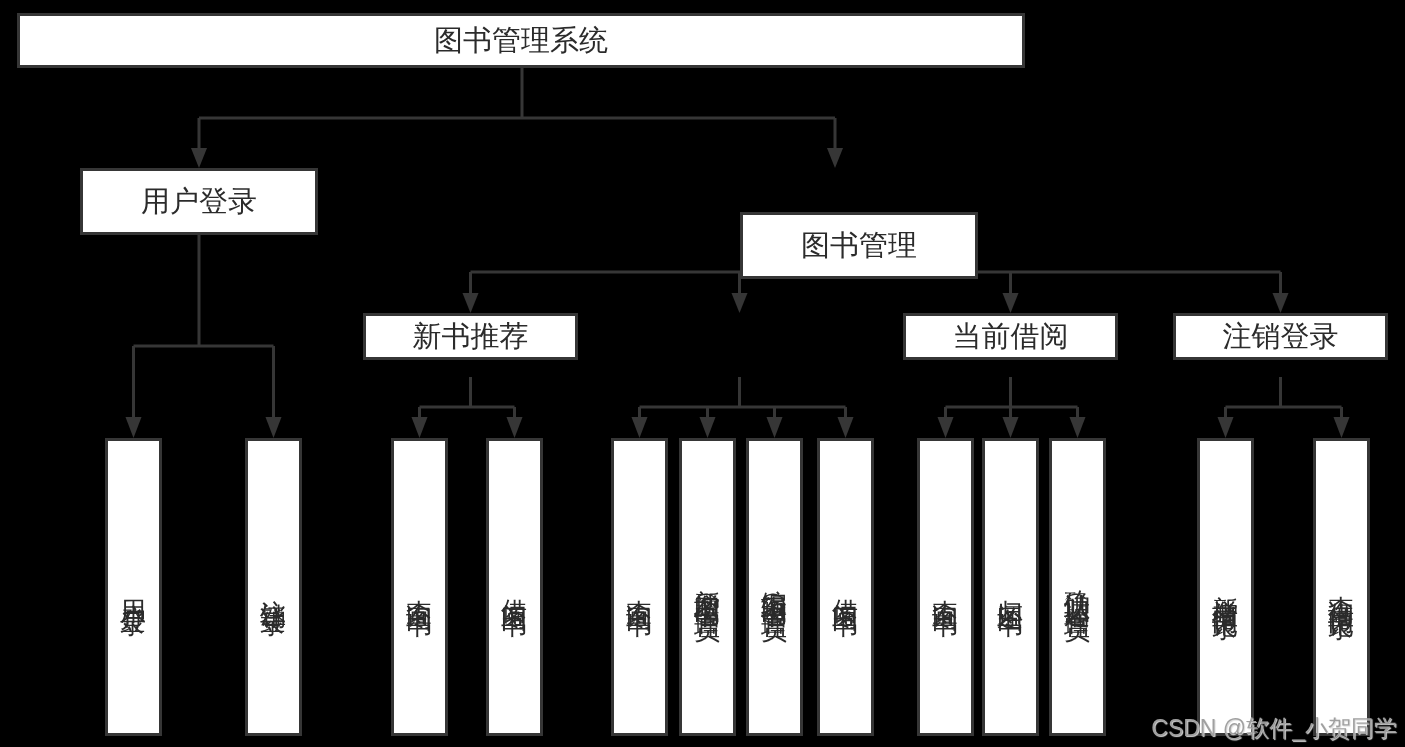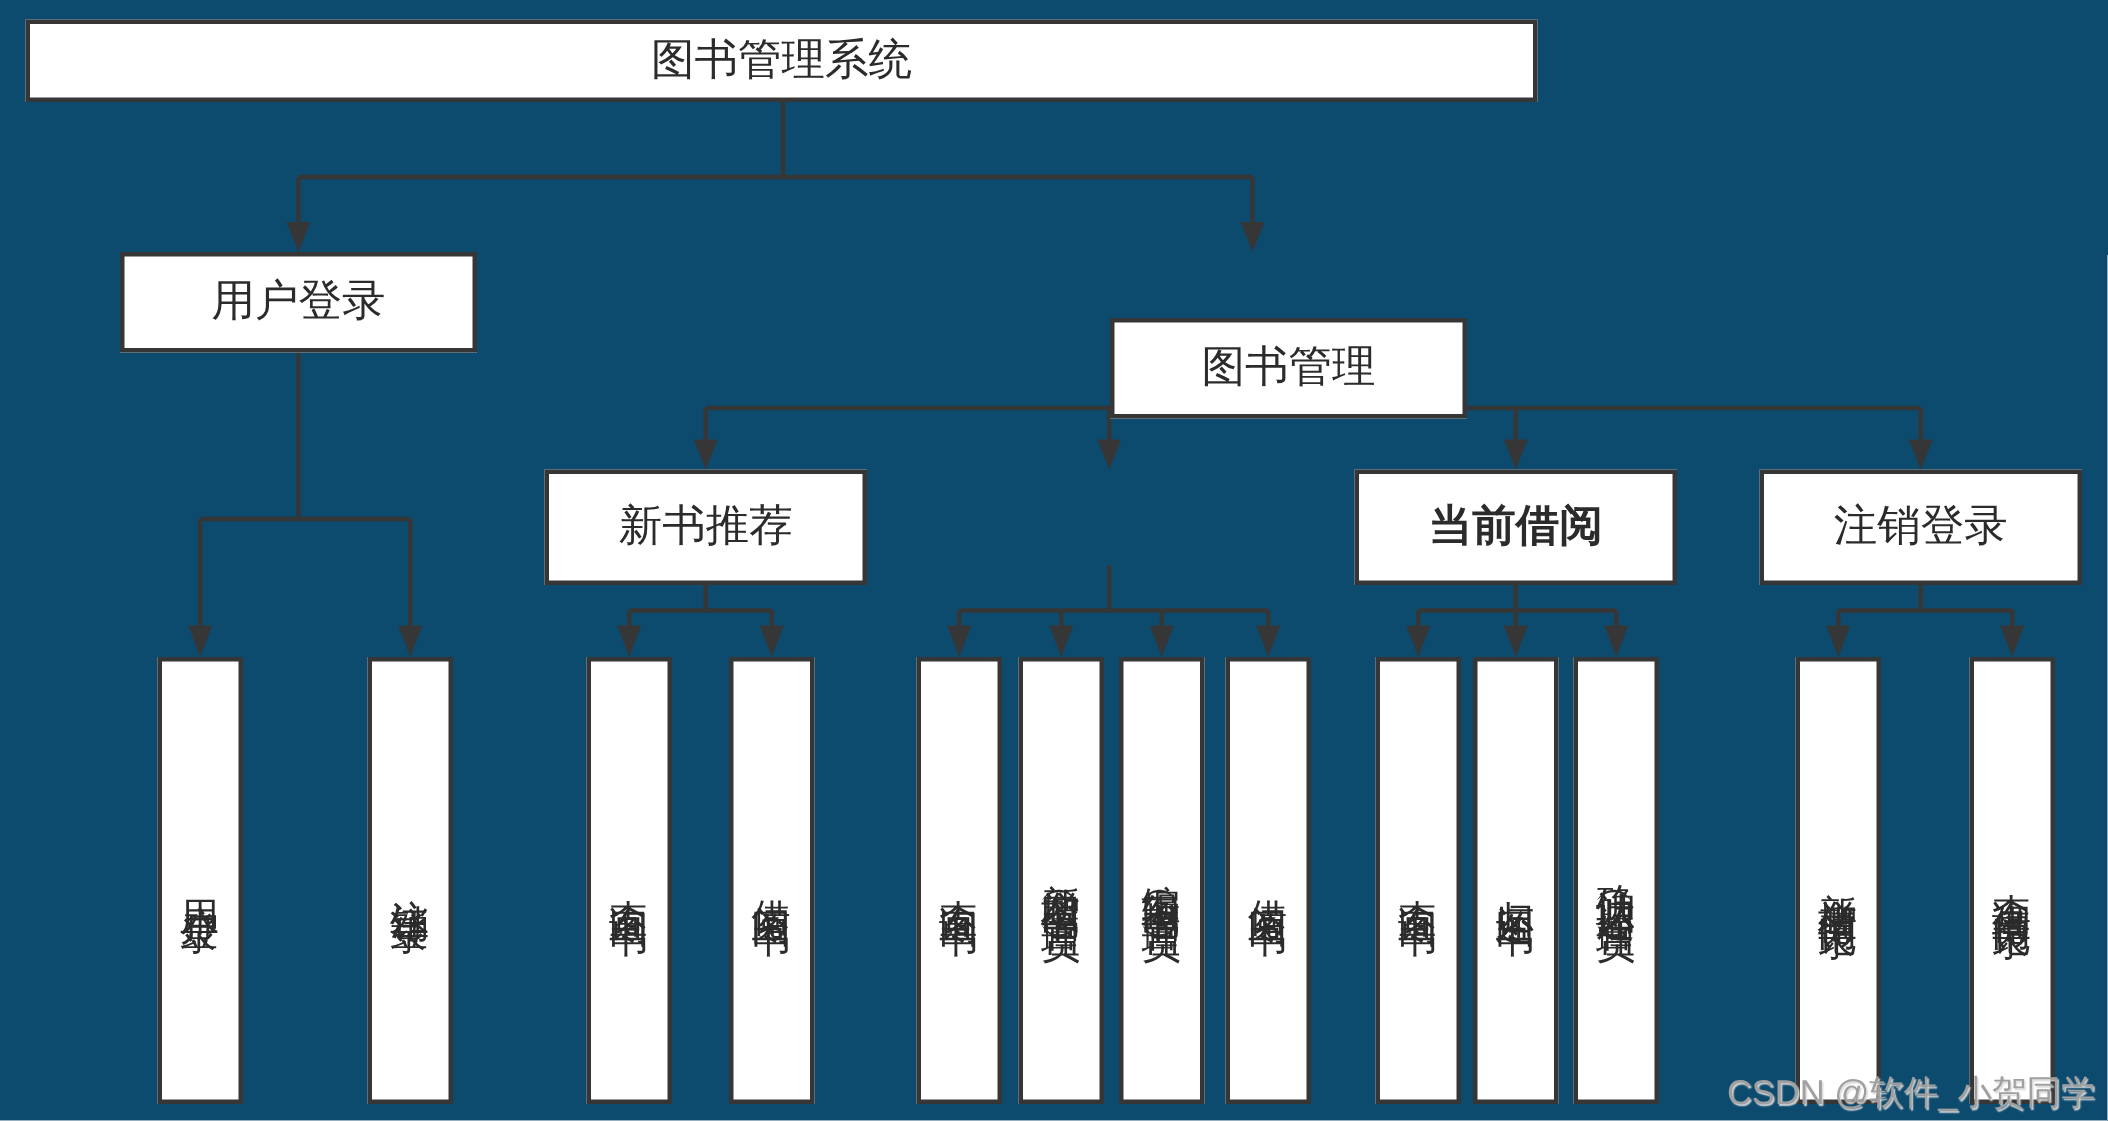--- a/index.html
+++ b/index.html
@@ -5,21 +5,21 @@
   html, body {
     margin: 0;
     padding: 0;
     background: #ffffff;
     font-family: "Liberation Sans", "DejaVu Sans", sans-serif;
   }
   .canvas {
     position: relative;
     width: 1405px;
     height: 747px;
-    background: #0c4a6e;
+    background: #000000;
     overflow: hidden;
   }
   svg.connectors {
     position: absolute;
     left: 0; top: 0;
     width: 1405px;
     height: 747px;
   }
   .ln { stroke: #363636; stroke-width: 3; fill: none; }
   .ah { fill: #363636; stroke: none; }
@@ -34,21 +34,21 @@
     color: #2b2b2b;
   }
   .h-label {
     font-size: 29px;
     line-height: 1;
     white-space: nowrap;
     color: #2b2b2b;
   }
   .lvl1 { left: 17px;  top: 13px;  width: 1008px; height: 55px; }
   .lvl2 { top: 168px; height: 67px; width: 238px; }
-  .lvl3 { top: 313px; height: 77px; width: 215px; }
+  .lvl3 { top: 313px; height: 47px; width: 215px; }
   .leaf { top: 438px; height: 298px; width: 57px; }
   .v-label {
     writing-mode: vertical-rl;
     text-orientation: mixed;
     font-size: 26px;
     letter-spacing: 4px;
     line-height: 1;
     white-space: nowrap;
     color: #2b2b2b;
   }
@@ -150,21 +150,21 @@
   <div class="node lvl2" style="left:80px;">
     <span class="h-label">用户登录</span>
   </div>
   <div class="node lvl2" style="left:740px;margin-top:44px;">
     <span class="h-label">图书管理</span>
   </div>
 
   <div class="node lvl3" style="left:363px;">
     <span class="h-label">新书推荐</span>
   </div>
-  <div class="node lvl3" style="left:903px;font-weight:bold;">
+  <div class="node lvl3" style="left:903px;">
     <span class="h-label">当前借阅</span>
   </div>
   <div class="node lvl3" style="left:1173px;">
     <span class="h-label">注销登录</span>
   </div>
 
   <div class="node leaf" style="left:105px;">
     <span class="v-label">用户登录</span>
   </div>
   <div class="node leaf" style="left:245px;">

